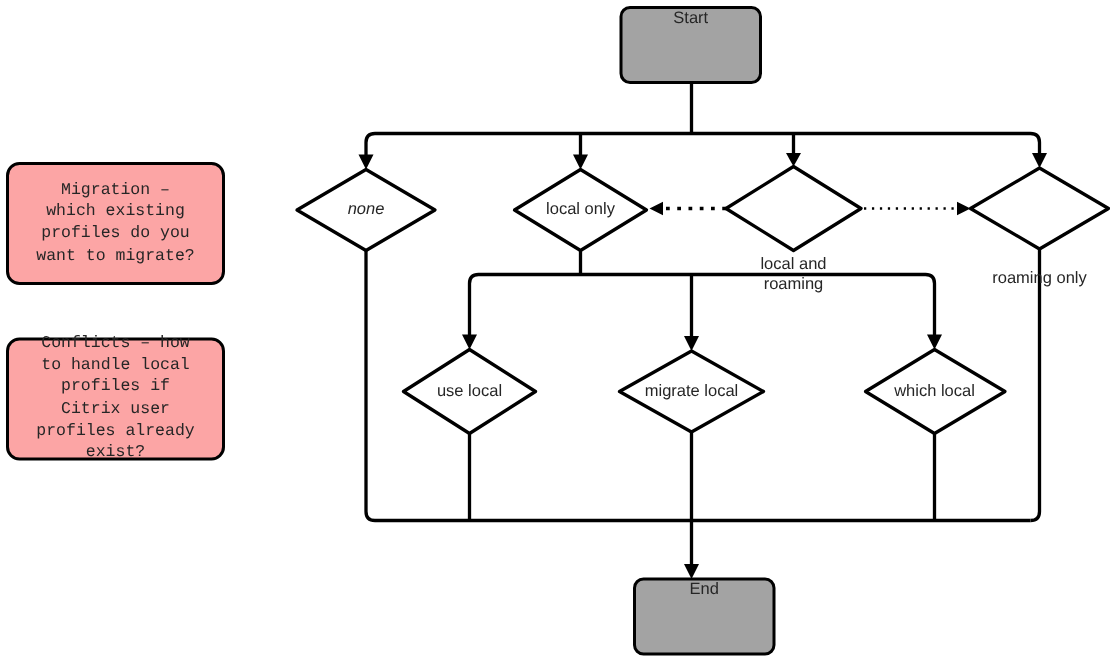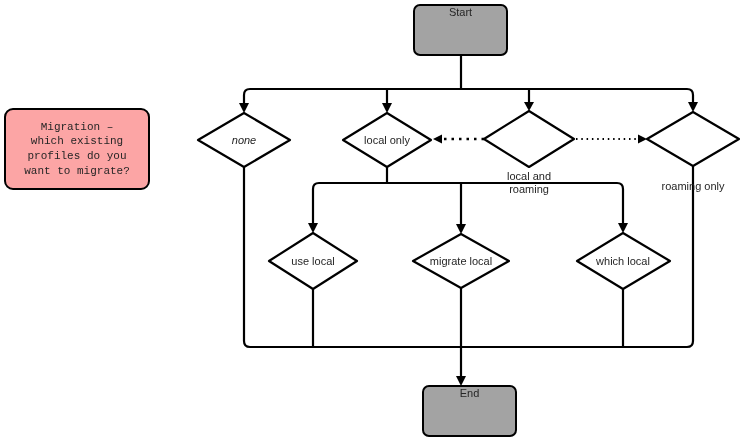--- a/index.html
+++ b/index.html
@@ -160,20 +160,23 @@
     <span>Start</span>
   </div>
 
   <div class="node-box" style="left:422px; top:385px; width:95px; height:52px;">
     <span>End</span>
   </div>
 
   <div class="note-box" style="left:4px; top:108px; width:146px; height:82px;">
     <span>Migration – which existing profiles do you want to migrate?</span>
   </div>
+  <div class="note-box" style="left:4px; top:225px; width:146px; height:82px;">
+    <span>Conflicts – how to handle local profiles if Citrix user profiles already exist?</span>
+  </div>
 
   <div class="diamond-label" style="left:244px; top:140px;font-style:italic;">none</div>
   <div class="diamond-label" style="left:387px; top:140px;">local only</div>
   <div class="diamond-label wrap" style="left:529px; top:139px;">local and roaming</div>
   <div class="diamond-label" style="left:693px; top:139px;margin-top:47px;">roaming only</div>
   <div class="diamond-label" style="left:313px; top:261px;">use local</div>
   <div class="diamond-label" style="left:461px; top:261px;">migrate local</div>
   <div class="diamond-label" style="left:623px; top:261px;">which local</div>
 
 </div>

